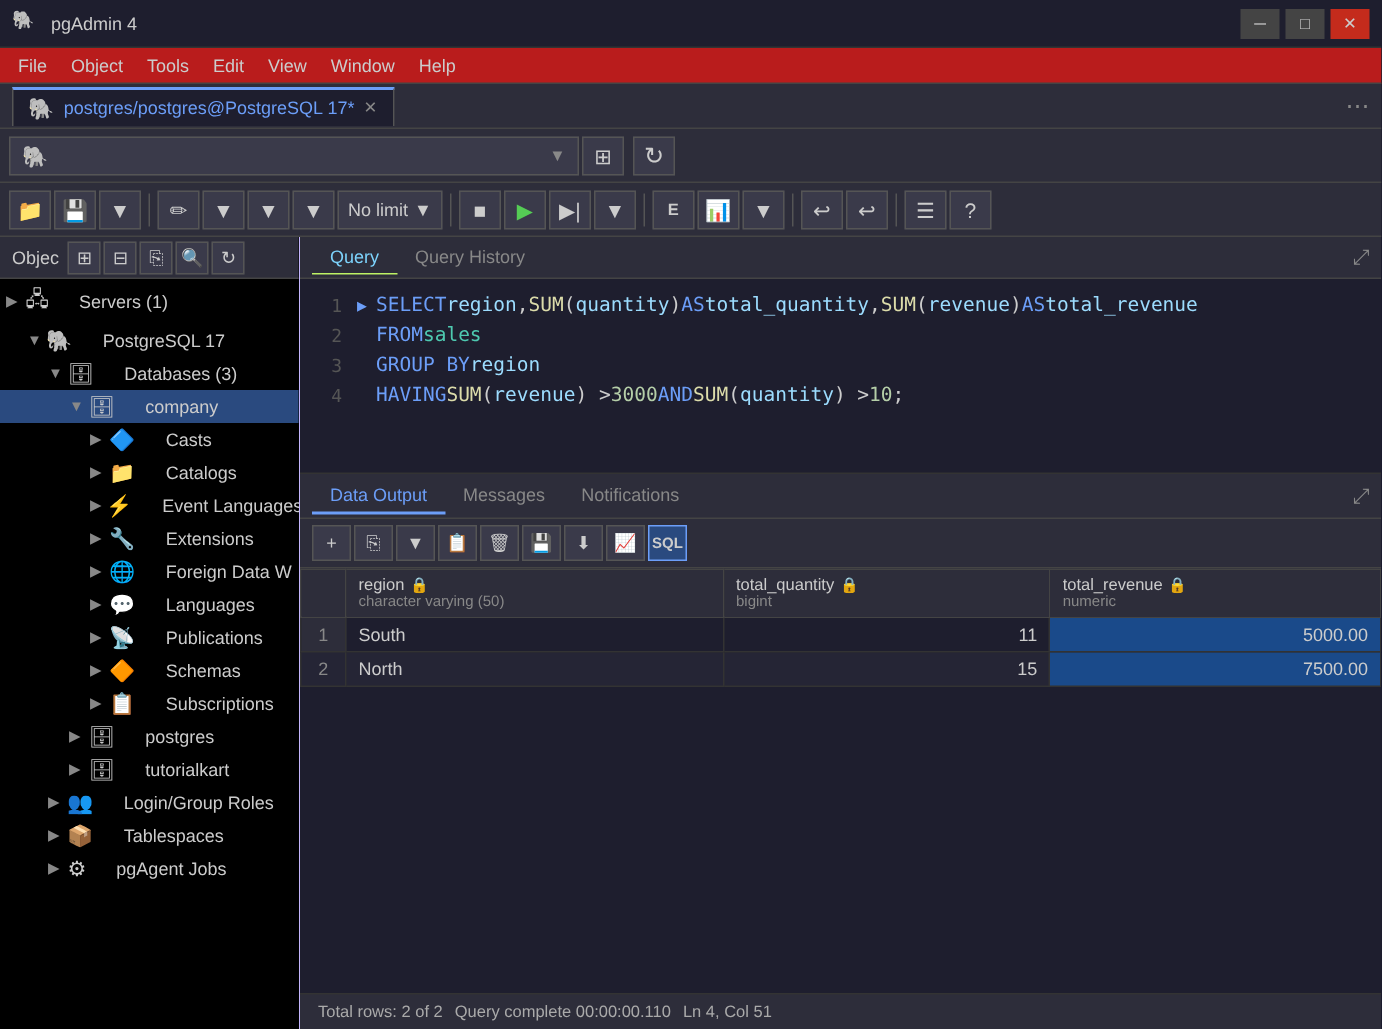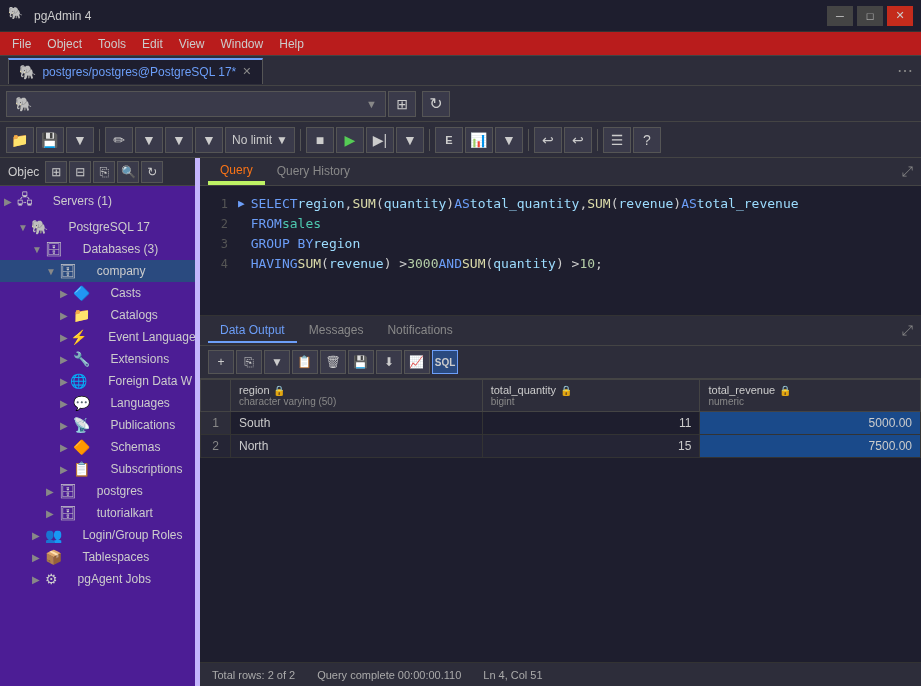--- a/index.html
+++ b/index.html
@@ -34,41 +34,41 @@
     .toolbar-separator { width: 1px; height: 22px; background: #555; margin: 0 3px; }
     .limit-select { background: #3a3a4a; border: 1px solid #555; color: #ccc; padding: 2px 6px; font-size: 12px; height: 26px; display: flex; align-items: center; gap: 4px; }
     .db-selector { background: #3a3a4a; border: 1px solid #555; color: #ccc; padding: 2px 8px; font-size: 12px; height: 26px; display: flex; align-items: center; gap: 6px; flex: 1; max-width: 380px; }
     .db-selector .db-icon { color: #f4a460; font-size: 14px; }
     .refresh-btn { width: 28px; height: 26px; background: #3a3a4a; border: 1px solid #555; color: #ccc; cursor: pointer; font-size: 16px; display: flex; align-items: center; justify-content: center; margin-left: auto; }
 
     
     .content-area { display: flex; flex: 1; overflow: hidden; }
 
     
-    .sidebar { width: 200px; background: #4c1d95; border-right: 5px solid #c4b5fd; overflow-y: auto; flex-shrink: 0; }
+    .sidebar { width: 200px; background: #000000; border-right: 1px solid #c4b5fd; overflow-y: auto; flex-shrink: 0; }
     .sidebar::-webkit-scrollbar { width: 6px; }
     .sidebar::-webkit-scrollbar-thumb { background: #444; }
     .tree-item { display: flex; align-items: center; padding: 3px 4px; cursor: pointer; white-space: nowrap; }
     .tree-item.selected { background: #2a4a7f; }
     .tree-indent-0 { padding-left: 4px; }
     .tree-indent-1 { padding-left: 18px; }
     .tree-indent-2 { padding-left: 32px; }
     .tree-indent-3 { padding-left: 46px; }
     .tree-indent-4 { padding-left: 60px; }
     .chevron { font-size: 10px; color: #888; margin-right: 3px; width: 10px; }
     .node-icon { font-size: 14px; margin-right: 4px; }
     .node-label { font-size: 12px; color: #ccc; margin-left: 16px; }
 
     
     .main-panel { flex: 1; display: flex; flex-direction: column; overflow: hidden; background: #1e1e2e; }
 
     
     .query-tabs { display: flex; align-items: center; background: #2d2d3a; border-bottom: 1px solid #444; padding: 0 8px; height: 28px; }
     .query-tab { padding: 4px 12px; font-size: 12px; color: #888; cursor: pointer; border-bottom: 2px solid transparent; }
-    .query-tab.active { color: #f97316; border-bottom: 4px solid #bef264; }
+    .query-tab.active { color: #7dd3fc; border-bottom: 1px solid #bef264; }
     .expand-btn { margin-left: auto; font-size: 14px; color: #888; cursor: pointer; }
 
     
     .sql-editor { background: #1e1e2e; padding: 8px; flex: 0 0 auto; min-height: 130px; max-height: 140px; font-family: 'Consolas', monospace; font-size: 13px; overflow-y: auto; border-bottom: 1px solid #333; }
     .sql-line { display: flex; align-items: flex-start; line-height: 20px; }
     .line-num { color: #555; width: 20px; text-align: right; margin-right: 10px; flex-shrink: 0; font-size: 12px; }
     .line-arrow { color: #6c9ef8; margin-right: 6px; font-size: 11px; }
     .kw { color: #6c9ef8; }
     .fn { color: #dcdcaa; }
     .tbl { color: #4ec9b0; }
@@ -95,21 +95,21 @@
     table th { background: #2d2d3a; color: #ccc; font-size: 11px; font-weight: normal; padding: 4px 8px; border: 1px solid #444; text-align: left; position: sticky; top: 0; }
     table th .col-sub { color: #888; font-size: 10px; display: block; }
     table th .lock-icon { font-size: 10px; color: #f4a460; margin-left: 4px; }
     table td { padding: 4px 8px; border: 1px solid #333; font-size: 12px; color: #ccc; }
     table tr:nth-child(even) td { background: #252535; }
     table td.row-num { color: #888; width: 30px; text-align: center; background: #2d2d3a; }
     table td.num-val { text-align: right; }
     table td.selected { background: #1a4a8a !important; }
 
     
-    .status-bar { background: #2d2d3a; height: 24px; display: flex; align-items: center; padding: 0 12px; font-size: 11px; color: #888; border-top: 1px solid #333; gap: 22px; }
+    .status-bar { background: #2d2d3a; height: 24px; display: flex; align-items: center; padding: 0 12px; font-size: 11px; color: #888; border-top: 1px solid #333; gap: 8px; }
     .status-item { color: #aaa; }
 
     
     .obj-toolbar { display: flex; align-items: center; padding: 2px 4px; background: #2d2d3a; border-bottom: 1px solid #444; gap: 2px; height: 28px; }
     .obj-toolbar-btn { width: 22px; height: 22px; background: #3a3a4a; border: 1px solid #555; color: #ccc; cursor: pointer; font-size: 12px; display: flex; align-items: center; justify-content: center; }
     .obj-label { font-size: 12px; color: #ccc; padding: 0 4px; }
   </style>
 </head>
 <body>
 

